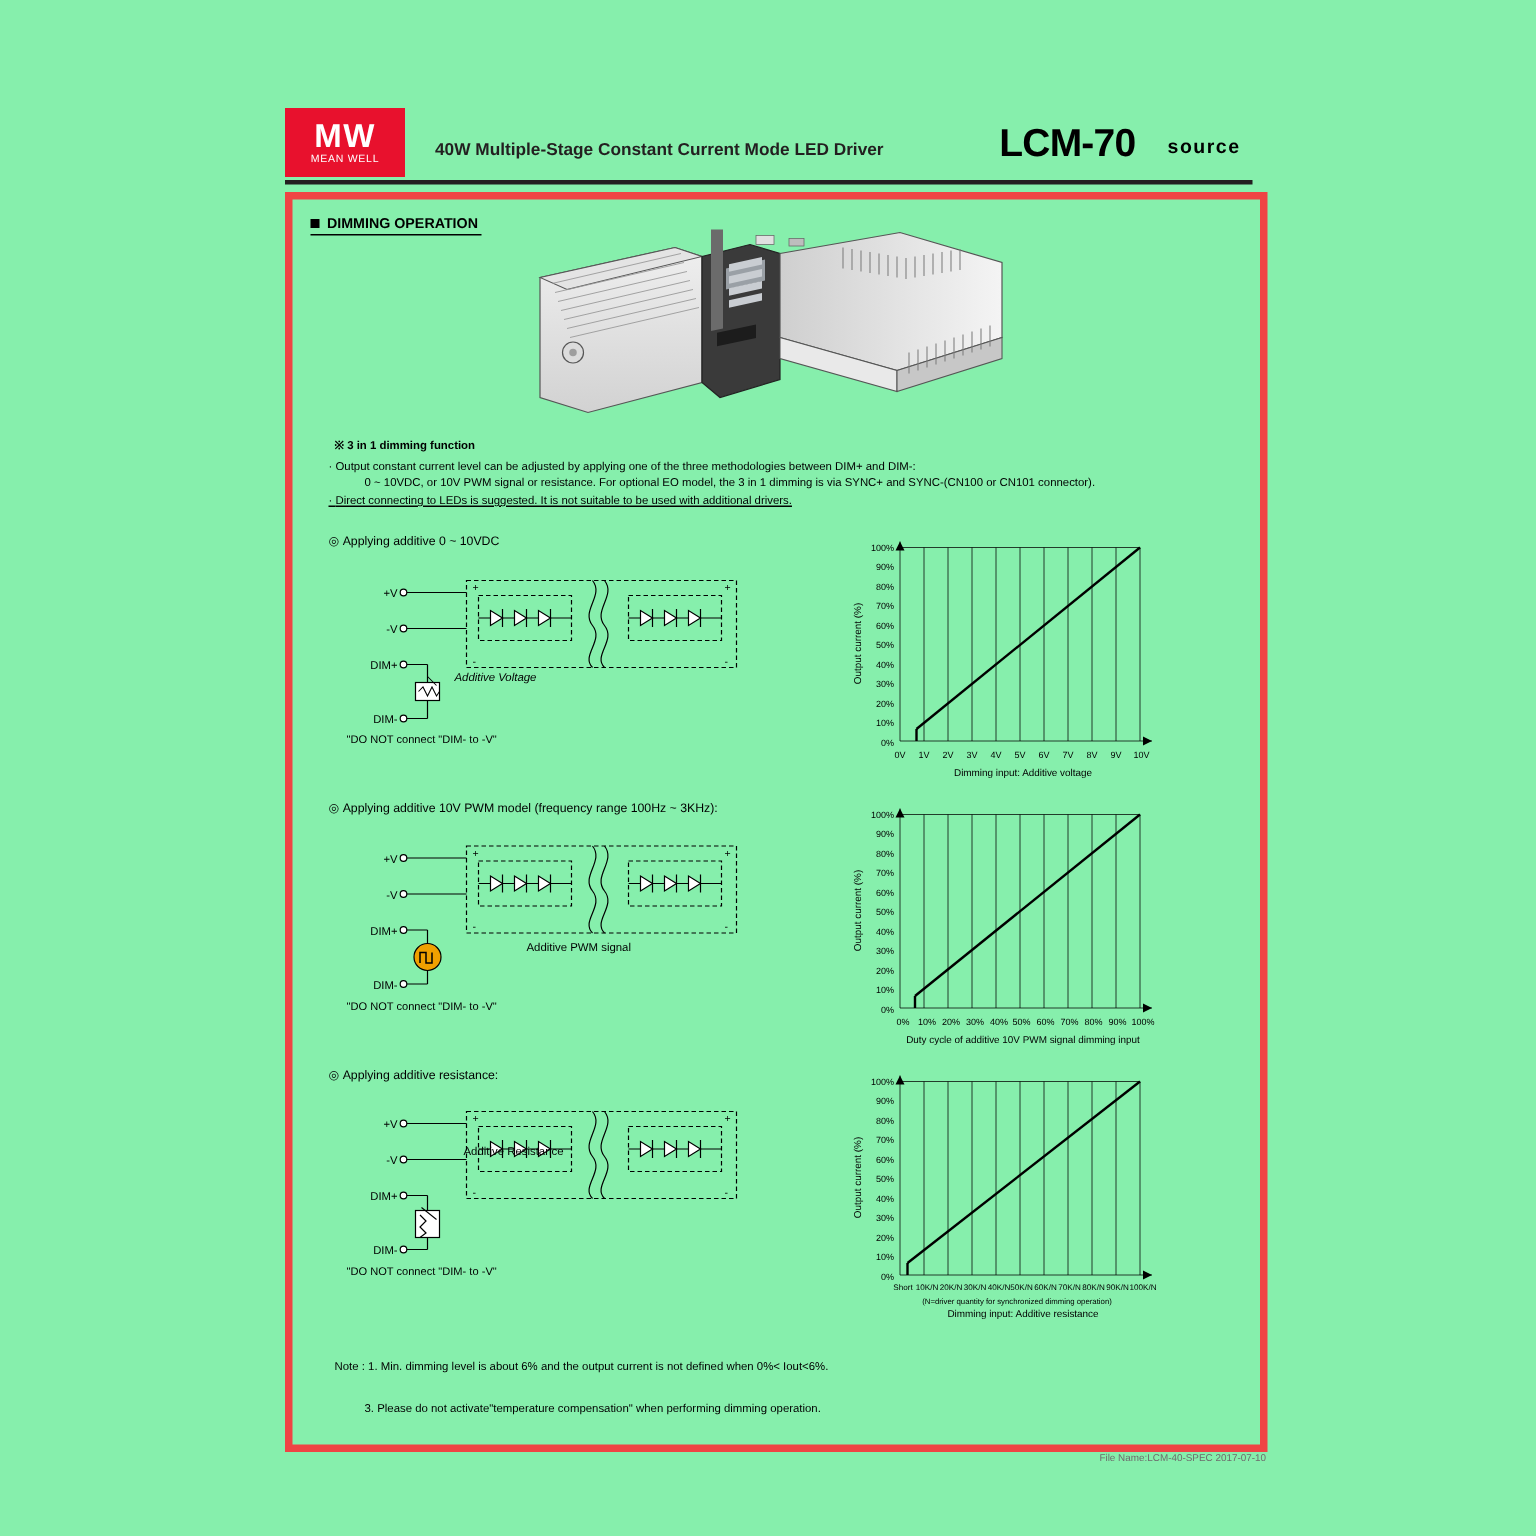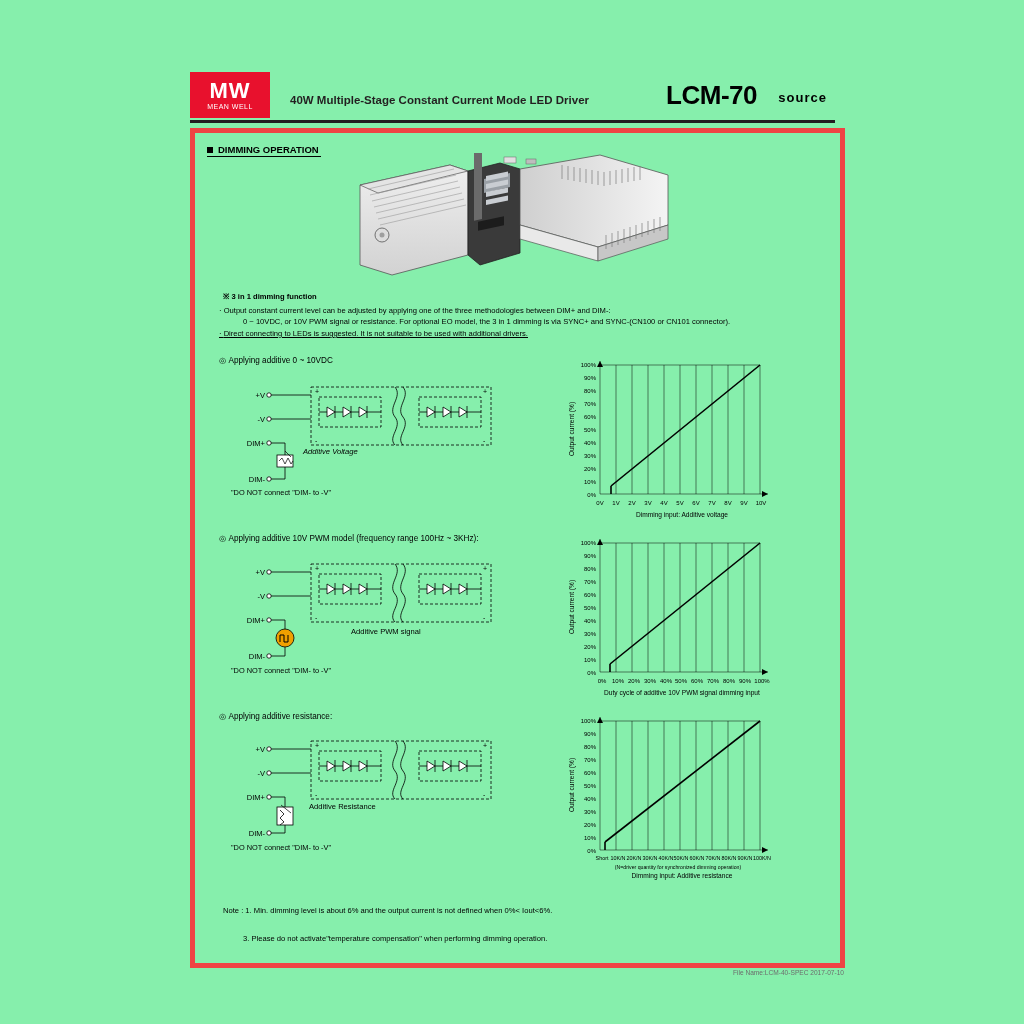--- a/index.html
+++ b/index.html
@@ -360,21 +360,21 @@
             <text x="42" y="101">DIM-</text>
         </g>
         <g font-size="7" fill="#000">
           <text x="92" y="13">+</text>
             <text x="260" y="13">+</text>
           <text x="92" y="62">-</text>
             <text x="260" y="62">-</text>
         </g>
       </svg>
     </div>
-    <div class="txt" style="left:114px;top:668px;">Additive Resistance</div>
+    <div class="txt" style="left:114px;top:629px;">Additive Resistance</div>
     <div class="donot" style="left:36px;top:710px;">"DO NOT connect "DIM- to -V"</div>
 
     <div class="chartbox" style="left:365px;top:222px;">
       <svg width="230" height="172" viewBox="0 0 230 172">
         <g font-size="6" fill="#000">
 
           <text x="36" y="12" text-anchor="end">100%</text>
           <text x="36" y="25" text-anchor="end">90%</text>
           <text x="36" y="38" text-anchor="end">80%</text>
           <text x="36" y="51" text-anchor="end">70%</text>

